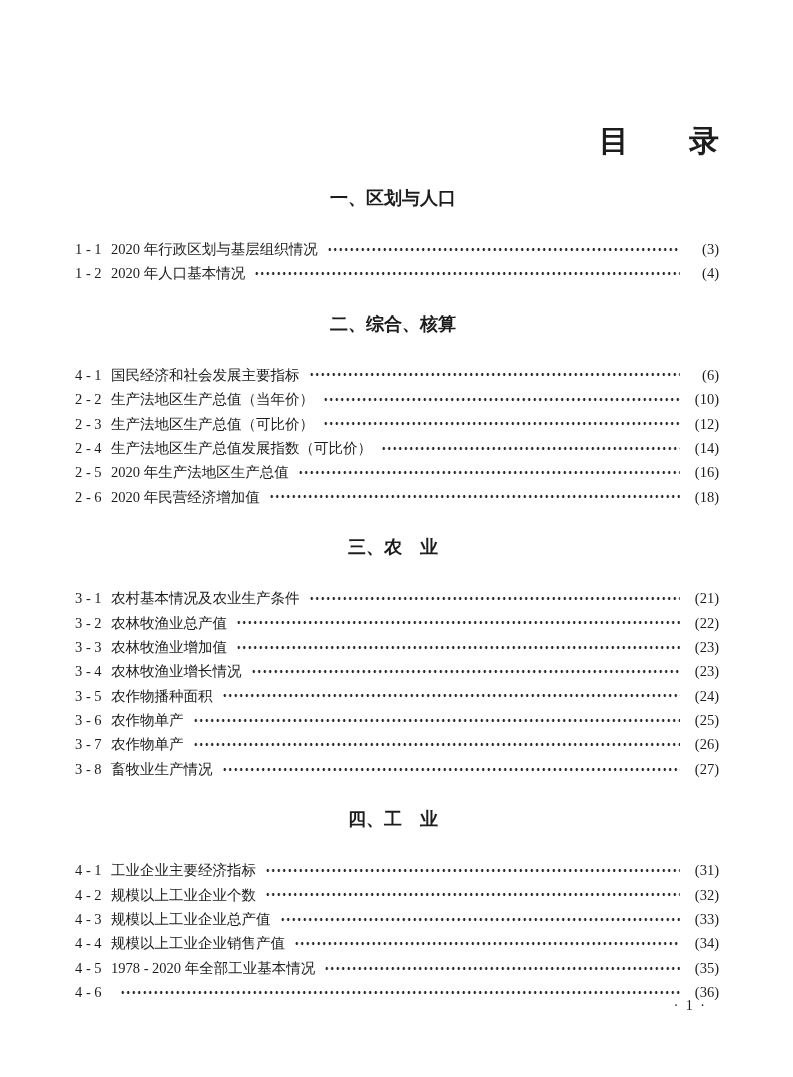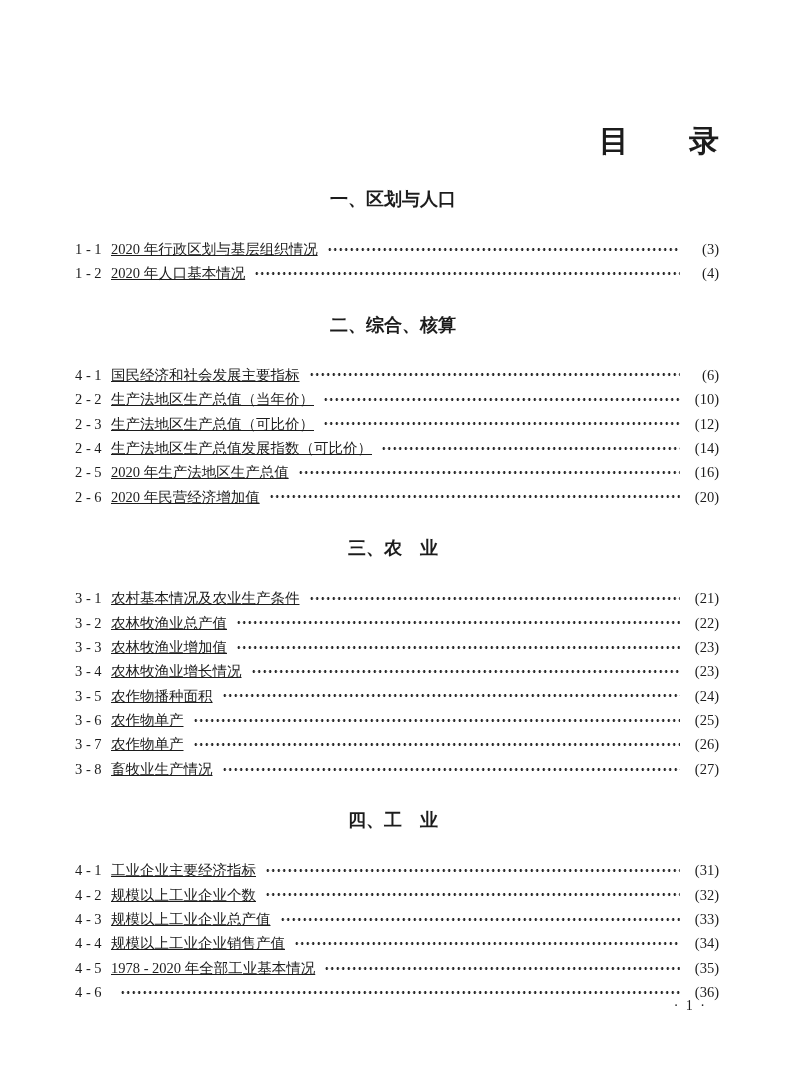--- a/index.html
+++ b/index.html
@@ -30,41 +30,40 @@
     font-weight: bold;
     font-family: "Liberation Serif", "DejaVu Serif", serif;
     white-space: pre;
   }
   .section-heading {
     margin: 26px 0 25px 0;
     line-height: 26px;
     text-align: center;
     font-size: 18px;
     font-weight: bold;
-    font-family: Liberation Serif, serif;
+    font-family: Liberation Mono, monospace;
     white-space: pre;
   }
   .entries { }
   .entry {
     display: flex;
     align-items: baseline;
     height: 24.4px;
     font-size: 14.5px;
     line-height: 24.4px;
     margin-left: 8px;
   }
   .entry-num {
     flex: 0 0 auto;
     min-width: 36px;
     white-space: nowrap;
   }
   .entry-title {
     flex: 0 0 auto;
     white-space: nowrap;
-    text-decoration: underline;
   }
   .leader {
     flex: 1 1 auto;
     align-self: center;
     height: 7px;
     margin: 0 5px 0 9px;
     background-image: radial-gradient(circle, #2a2a2a 1.1px, transparent 1.5px);
     background-size: 5.5px 7px;
     background-repeat: repeat-x;
     background-position: left center;
@@ -144,21 +143,21 @@
     <span class="entry-num">2 - 5</span>
     <span class="entry-title">2020 年生产法地区生产总值</span>
     <span class="leader"></span>
     <span class="entry-page">(16)</span>
   </div>
 
   <div class="entry">
     <span class="entry-num">2 - 6</span>
     <span class="entry-title">2020 年民营经济增加值</span>
     <span class="leader"></span>
-    <span class="entry-page">(20)</span>
+    <span class="entry-page">(18)</span>
   </div>
 </div>
   </section>
 
   <section class="toc-section">
     <h2 class="section-heading">三、农　业</h2>
     <div class="entries">
   <div class="entry">
     <span class="entry-num">3 - 1</span>
     <span class="entry-title">农村基本情况及农业生产条件</span>

